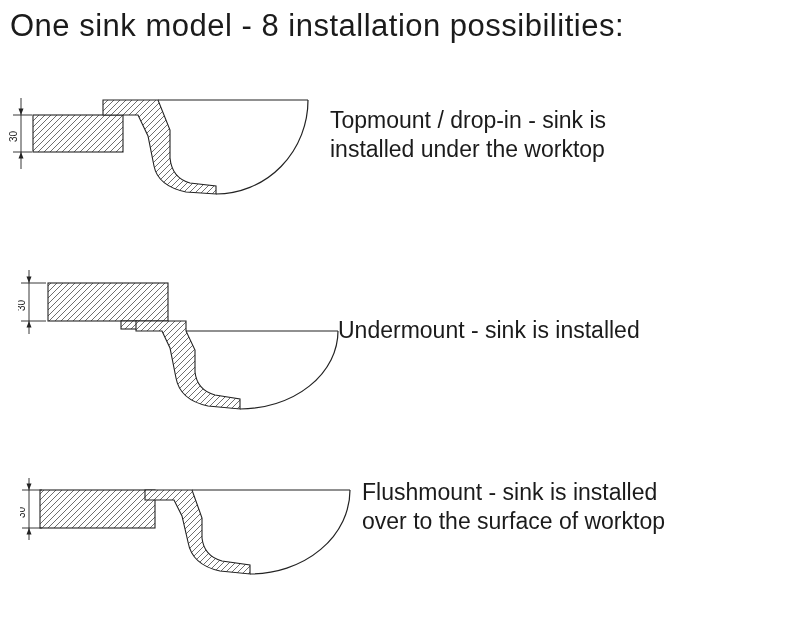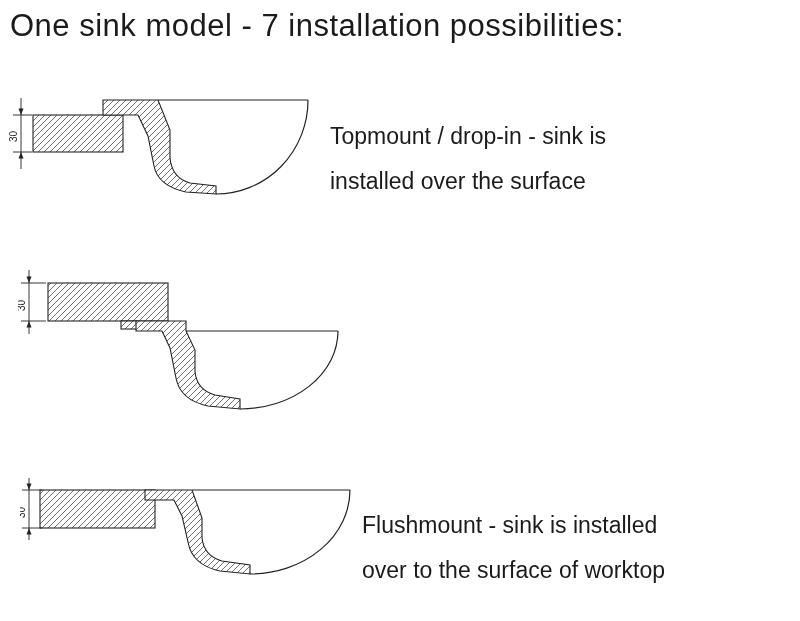--- a/index.html
+++ b/index.html
@@ -1,35 +1,35 @@
 <!DOCTYPE html>
 <html><head>
 <meta charset="utf-8">
 <style>
   html,body{margin:0;padding:0;background:#ffffff;}
   body{font-family:"Liberation Sans", sans-serif;color:#1b1b1b;}
   .page{position:relative;width:800px;height:621px;background:#fff;overflow:hidden;}
   .title{position:absolute;left:10px;top:8px;font-size:31px;letter-spacing:0.5px;color:#1b1b1b;white-space:nowrap;}
   .diagram{position:absolute;}
   .caption{position:absolute;font-size:23px;line-height:1.28;color:#1b1b1b;}
-  .caption div{white-space:nowrap;margin-top:16px;}
+  .caption div{white-space:nowrap;}
   svg{display:block;}
   svg text{font-family:"Liberation Sans", sans-serif;}
   .outline{fill:none;stroke:#232323;stroke-width:1.2;}
   .hatched{stroke:#232323;stroke-width:1.1;}
   .dim{stroke:#232323;stroke-width:0.9;}
   .arrow{fill:#232323;stroke:none;}
   .dimtext{font-size:10px;fill:#232323;}
 </style>
 </head>
 <body>
 
 <div class="page">
 
-  <div class="title">One sink model - 7 installation possibilities:</div>
+  <div class="title">One sink model - 8 installation possibilities:</div>
 
   <div class="diagram" style="left:8px;top:86px;">
     <svg width="312" height="118" viewBox="0 0 312 118">
       <defs>
         <pattern id="hA" width="6" height="6" patternUnits="userSpaceOnUse">
           <rect width="6" height="6" fill="#ffffff"></rect>
           <path d="M-1,7 L7,-1" stroke="#4a4a4a" stroke-width="0.8"></path>
         </pattern>
       </defs>
 
@@ -48,21 +48,21 @@
         <line x1="5" y1="66" x2="24" y2="66" class="dim"></line>
         <line x1="13" y1="12" x2="13" y2="83" class="dim"></line>
         <polygon points="13,29 10.5,22.5 15.5,22.5" class="arrow"></polygon>
         <polygon points="13,66 10.5,72.5 15.5,72.5" class="arrow"></polygon>
         <text class="dimtext" transform="translate(9,56) rotate(-90)">30</text>
       </g>
     </svg>
   </div>
   <div class="caption" style="left:330px;top:106px;">
     <div>Topmount / drop-in - sink is</div>
-    <div>installed over the surface</div>
+    <div>installed under the worktop</div>
   </div>
 
   <div class="diagram" style="left:18px;top:268px;">
     <svg width="332" height="150" viewBox="0 0 332 150">
       <defs>
         <pattern id="hB" width="6" height="6" patternUnits="userSpaceOnUse">
           <rect width="6" height="6" fill="#ffffff"></rect>
           <path d="M-1,7 L7,-1" stroke="#4a4a4a" stroke-width="0.8"></path>
         </pattern>
       </defs>
@@ -82,20 +82,21 @@
         <line x1="3" y1="15" x2="28" y2="15" class="dim"></line>
         <line x1="3" y1="53" x2="28" y2="53" class="dim"></line>
         <line x1="11" y1="2" x2="11" y2="66" class="dim"></line>
         <polygon points="11,15 8.5,8.5 13.5,8.5" class="arrow"></polygon>
         <polygon points="11,53 8.5,59.5 13.5,59.5" class="arrow"></polygon>
         <text class="dimtext" transform="translate(7,43) rotate(-90)">30</text>
       </g>
     </svg>
   </div>
   <div class="caption" style="left:338px;top:316px;">
+    <div>Undermount - sink is installed</div>
   </div>
 
   <div class="diagram" style="left:20px;top:478px;">
     <svg width="342" height="104" viewBox="0 0 342 104">
       <defs>
         <pattern id="hC" width="6" height="6" patternUnits="userSpaceOnUse">
           <rect width="6" height="6" fill="#ffffff"></rect>
           <path d="M-1,7 L7,-1" stroke="#4a4a4a" stroke-width="0.8"></path>
         </pattern>
       </defs>
@@ -113,18 +114,18 @@
       <g>
         <line x1="2" y1="12" x2="22" y2="12" class="dim"></line>
         <line x1="2" y1="50" x2="22" y2="50" class="dim"></line>
         <line x1="9" y1="0" x2="9" y2="62" class="dim"></line>
         <polygon points="9,12 6.5,5.5 11.5,5.5" class="arrow"></polygon>
         <polygon points="9,50 6.5,56.5 11.5,56.5" class="arrow"></polygon>
         <text class="dimtext" transform="translate(5,40) rotate(-90)">30</text>
       </g>
     </svg>
   </div>
-  <div class="caption" style="left:362px;top:495px;">
+  <div class="caption" style="left:362px;top:478px;">
     <div>Flushmount - sink is installed</div>
     <div>over to the surface of worktop</div>
   </div>
 
 </div>
 
 </body></html>

